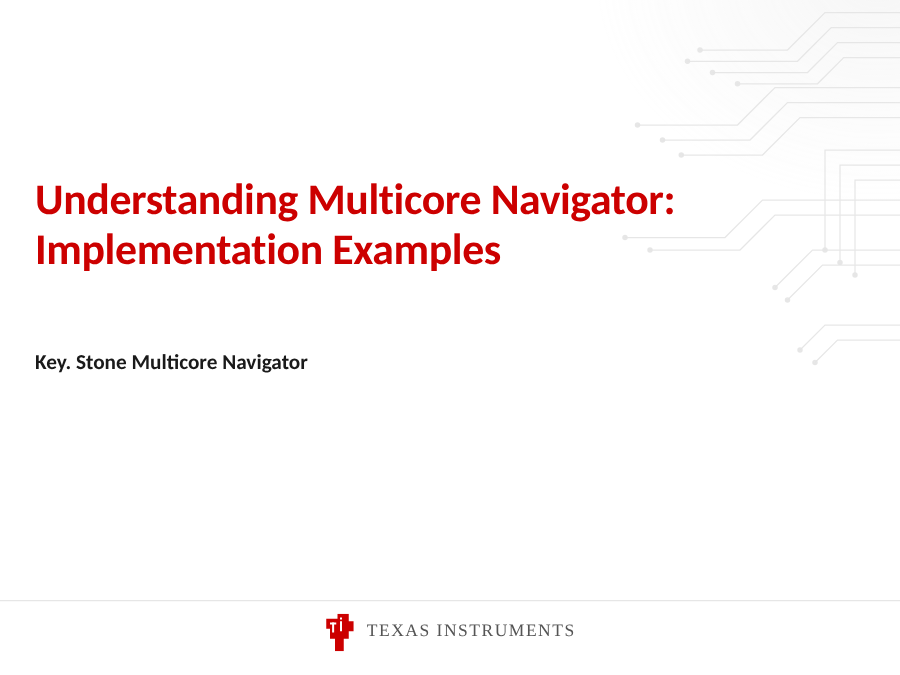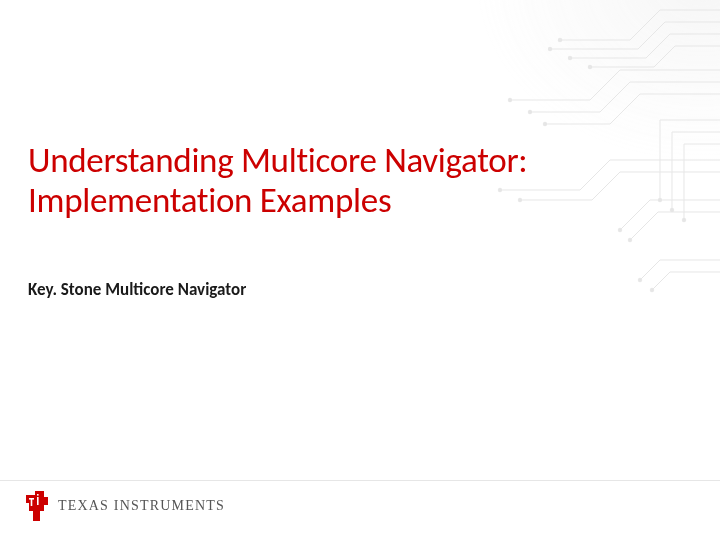--- a/index.html
+++ b/index.html
@@ -24,38 +24,38 @@
   }
   .content {
     position: absolute;
     top: 140px;
     left: 28px;
     right: 40px;
   }
   .title {
     color: #cc0000;
     font-size: 35px;
-    font-weight: 400;
+    font-weight: 700;
     line-height: 1.15;
     letter-spacing: -0.3px;
   }
   .subtitle {
     margin-top: 58px;
     color: #1a1a1a;
     font-size: 17px;
     font-weight: 600;
   }
   .footer {
     position: absolute;
     left: 0; right: 0; bottom: 10px;
     height: 50px;
     border-top: 1px solid #e6e6e6;
     display: flex;
     align-items: center;
-    justify-content: flex-start;
+    justify-content: center;
     padding: 0 24px 0 24px;
     background: #ffffff;
   }
   .ti-logo {
     display: flex;
     align-items: center;
     gap: 10px;
   }
   .ti-chip {
     width: 24px; height: 30px;

